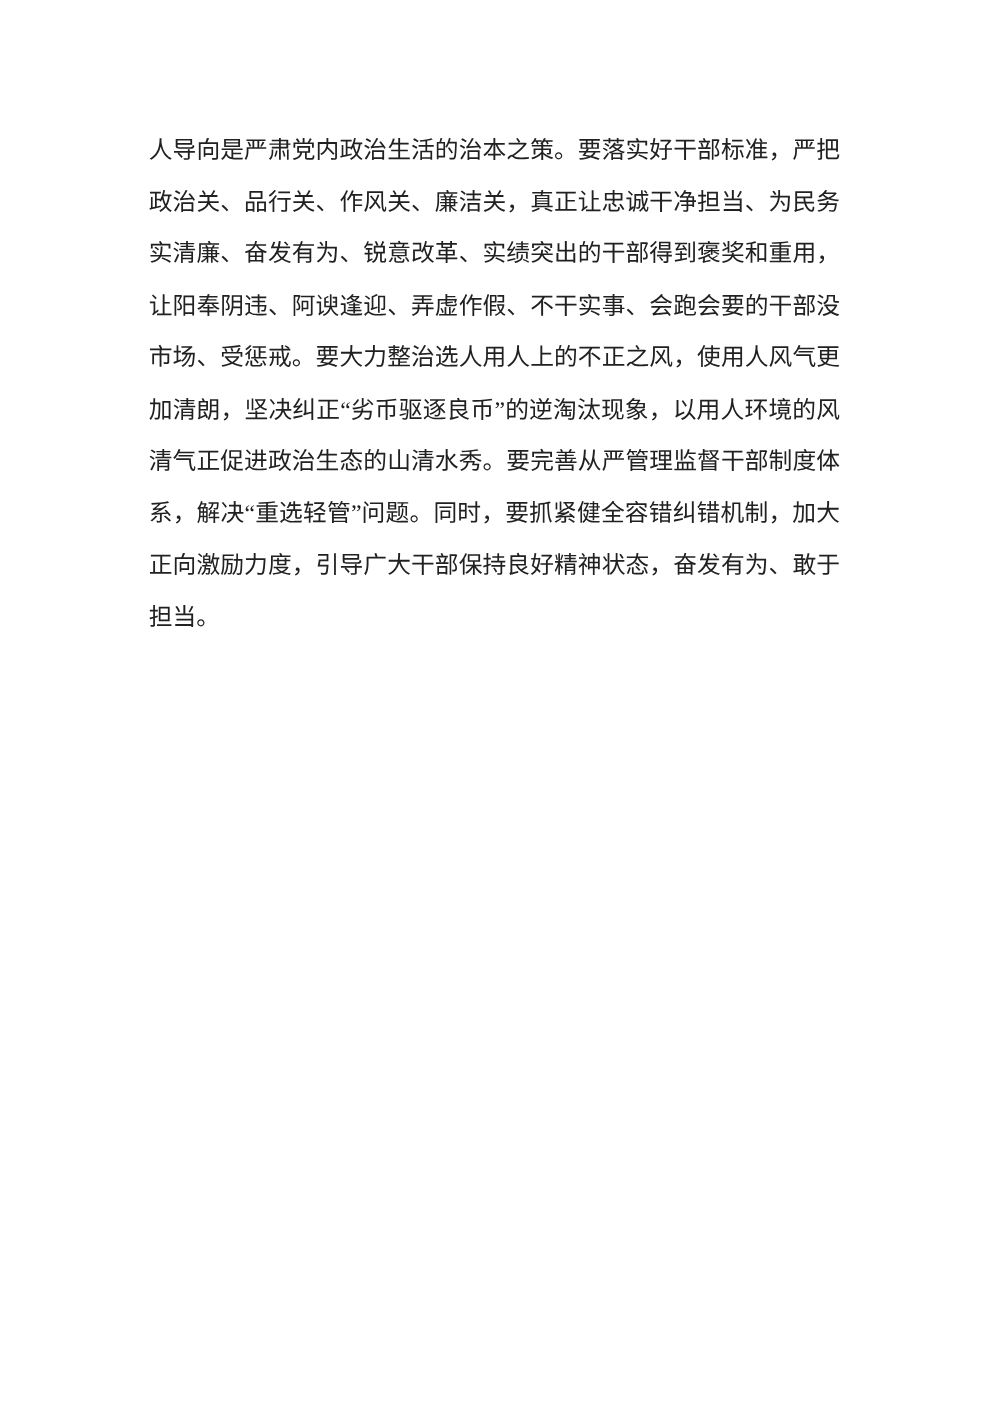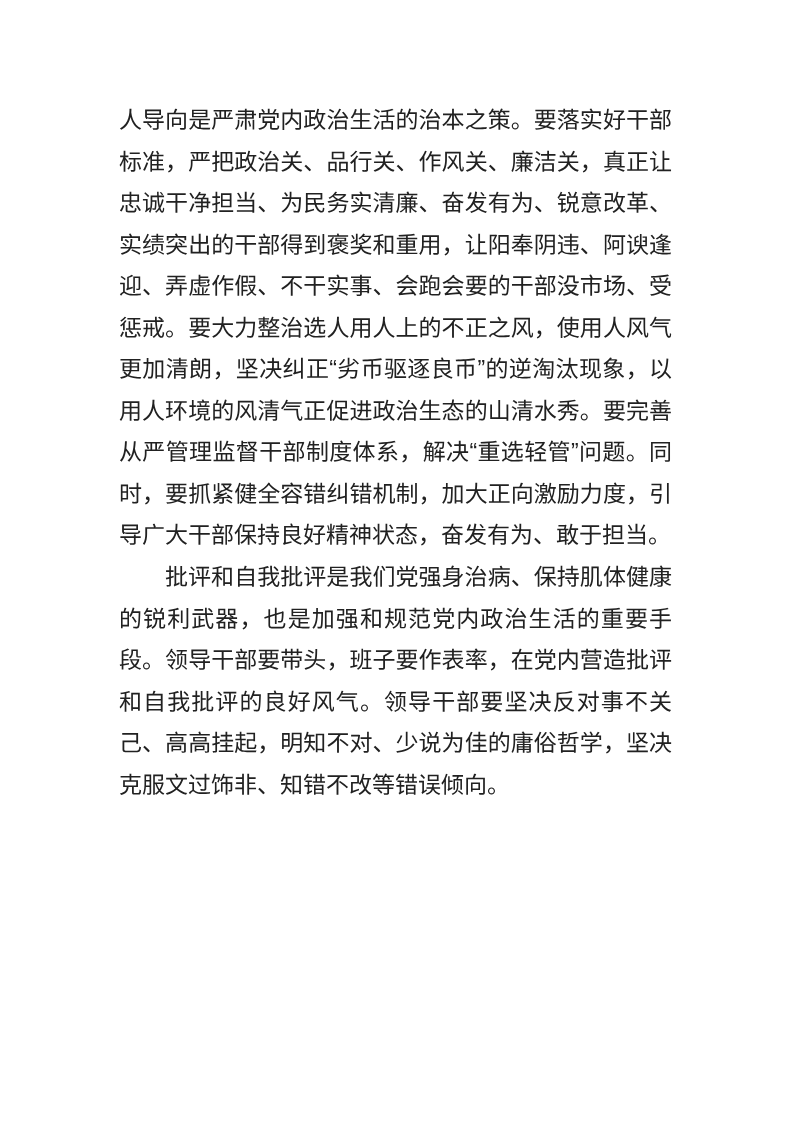--- a/index.html
+++ b/index.html
@@ -12,22 +12,22 @@
     width: 800px;
     height: 1130px;
     background: #ffffff;
     overflow: hidden;
   }
   .text-block {
     position: absolute;
     left: 119px;
     top: 100px;
     width: 553px;
-    font-family: Liberation Sans, sans-serif;
-    font-size: 23px;
+    font-family: Liberation Serif, serif;
+    font-size: 19px;
     line-height: 41.55px;
     color: #212121;
     text-align: justify;
     text-justify: inter-ideograph;
     word-break: normal;
     line-break: auto;
   }
   .text-block p {
     margin: 0;
     padding: 0;
@@ -35,15 +35,14 @@
   .text-block p.indent {
     text-indent: 2em;
   }
 </style>
 </head>
 <body>
 
 <div class="page">
   <div class="text-block">
     <p>人导向是严肃党内政治生活的治本之策。要落实好干部标准，严把政治关、品行关、作风关、廉洁关，真正让忠诚干净担当、为民务实清廉、奋发有为、锐意改革、实绩突出的干部得到褒奖和重用，让阳奉阴违、阿谀逢迎、弄虚作假、不干实事、会跑会要的干部没市场、受惩戒。要大力整治选人用人上的不正之风，使用人风气更加清朗，坚决纠正“劣币驱逐良币”的逆淘汰现象，以用人环境的风清气正促进政治生态的山清水秀。要完善从严管理监督干部制度体系，解决“重选轻管”问题。同时，要抓紧健全容错纠错机制，加大正向激励力度，引导广大干部保持良好精神状态，奋发有为、敢于担当。</p>
-    <p class="indent">批评和自我批评是我们党强身治病、保持肌体健康的锐利武器，也是加强和规范党内政治生活的重要手段。领导干部要带头，班子要作表率，在党内营造批评和自我批评的良好风气。领导干部要坚决反对事不关己、高高挂起，明知不对、少说为佳的庸俗哲学，坚决克服文过饰非、知错不改等错误倾向。</p>
   </div>
 </div>
 
 </body></html>

